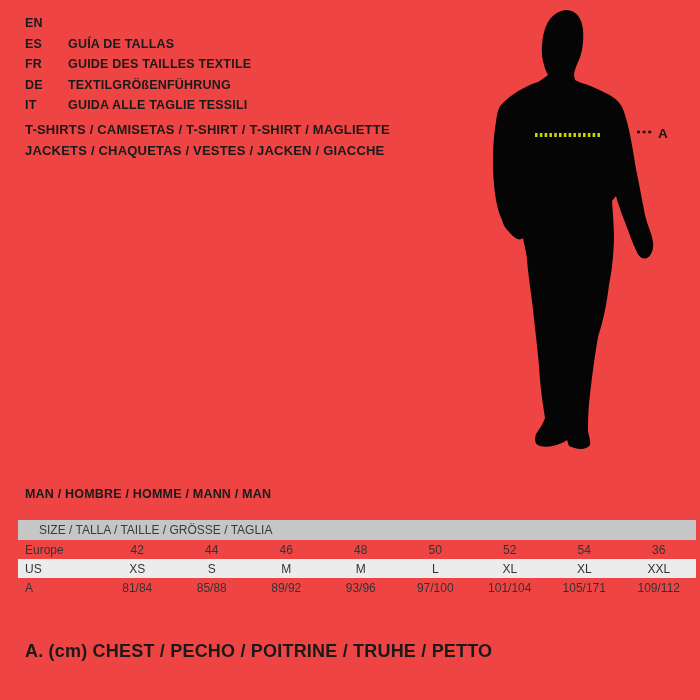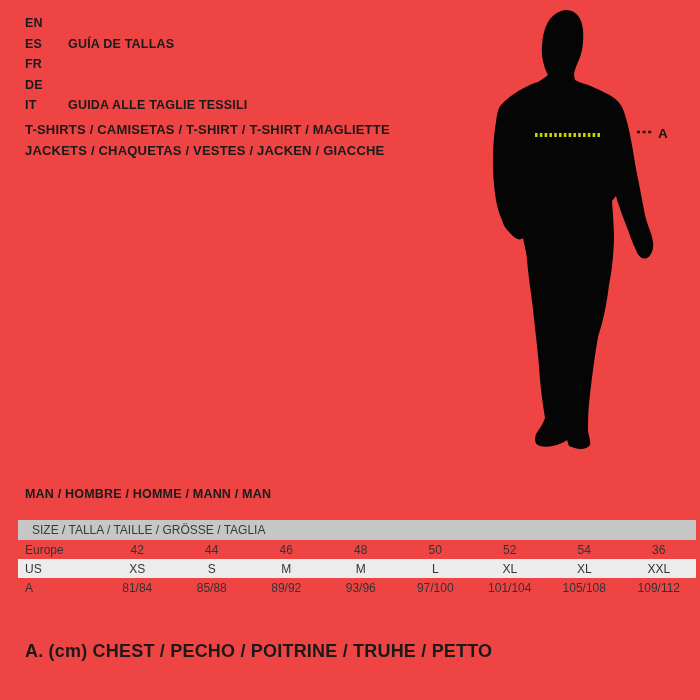--- a/index.html
+++ b/index.html
@@ -15,43 +15,45 @@
   .cat-block{position:absolute;left:25px;top:119px;}
   .cat-line{height:21px;line-height:21px;font-weight:bold;font-size:13px;letter-spacing:0.2px;}
   
   .figure-wrap{position:absolute;left:490px;top:4px;width:180px;height:466px;}
   
   .section-title{position:absolute;left:25px;top:487px;font-weight:bold;font-size:12.5px;letter-spacing:0.2px;text-align:center;}
   
   .size-table{position:absolute;left:18px;top:520px;width:678px;border-collapse:collapse;table-layout:fixed;font-size:12px;color:#333;}
   .size-table td{padding:0;height:19px;text-align:center;vertical-align:middle;white-space:nowrap;}
   .size-table td.rowlabel{text-align:left;padding-left:7px;}
-  .size-table tr.thead td{background:#c6c6c6;text-align:left;padding-left:14px;height:20px;color:#3a3a3a;}
+  .size-table tr.thead td{background:#c6c6c6;text-align:left;padding-left:21px;height:20px;color:#3a3a3a;}
   .size-table tr.band td{background:#ececec;}
   
   .footnote{position:absolute;left:25px;top:641px;font-weight:bold;font-size:18px;letter-spacing:0.2px;}
 </style>
 </head>
 <body>
 
 <div id="canvas">
 
   <div class="lang-block">
     <div class="lang-row">
       <span class="lang-code">EN</span>
     </div>
     <div class="lang-row">
       <span class="lang-code">ES</span>
       <span class="lang-label">GUÍA DE TALLAS</span>
     </div>
     <div class="lang-row">
       <span class="lang-code">FR</span>
+      <span class="lang-label">GUIDE DES TAILLES TEXTILE</span>
     </div>
     <div class="lang-row">
       <span class="lang-code">DE</span>
+      <span class="lang-label">TEXTILGRÖßENFÜHRUNG</span>
     </div>
     <div class="lang-row">
       <span class="lang-code">IT</span>
       <span class="lang-label">GUIDA ALLE TAGLIE TESSILI</span>
     </div>
   </div>
 
   <div class="cat-block">
     <div class="cat-line">T-SHIRTS / CAMISETAS / T-SHIRT / T-SHIRT / MAGLIETTE</div>
     <div class="cat-line">JACKETS / CHAQUETAS / VESTES / JACKEN / GIACCHE</div>
@@ -145,21 +147,21 @@
       <td>XXL</td>
     </tr>
     <tr>
       <td class="rowlabel">A</td>
       <td>81/84</td>
       <td>85/88</td>
       <td>89/92</td>
       <td>93/96</td>
       <td>97/100</td>
       <td>101/104</td>
-      <td>105/108</td>
+      <td>105/171</td>
       <td>109/112</td>
     </tr>
   </tbody>
     </table>
 
   <div class="footnote">A. (cm) CHEST / PECHO / POITRINE / TRUHE / PETTO</div>
 
 </div>
 
 </body></html>

